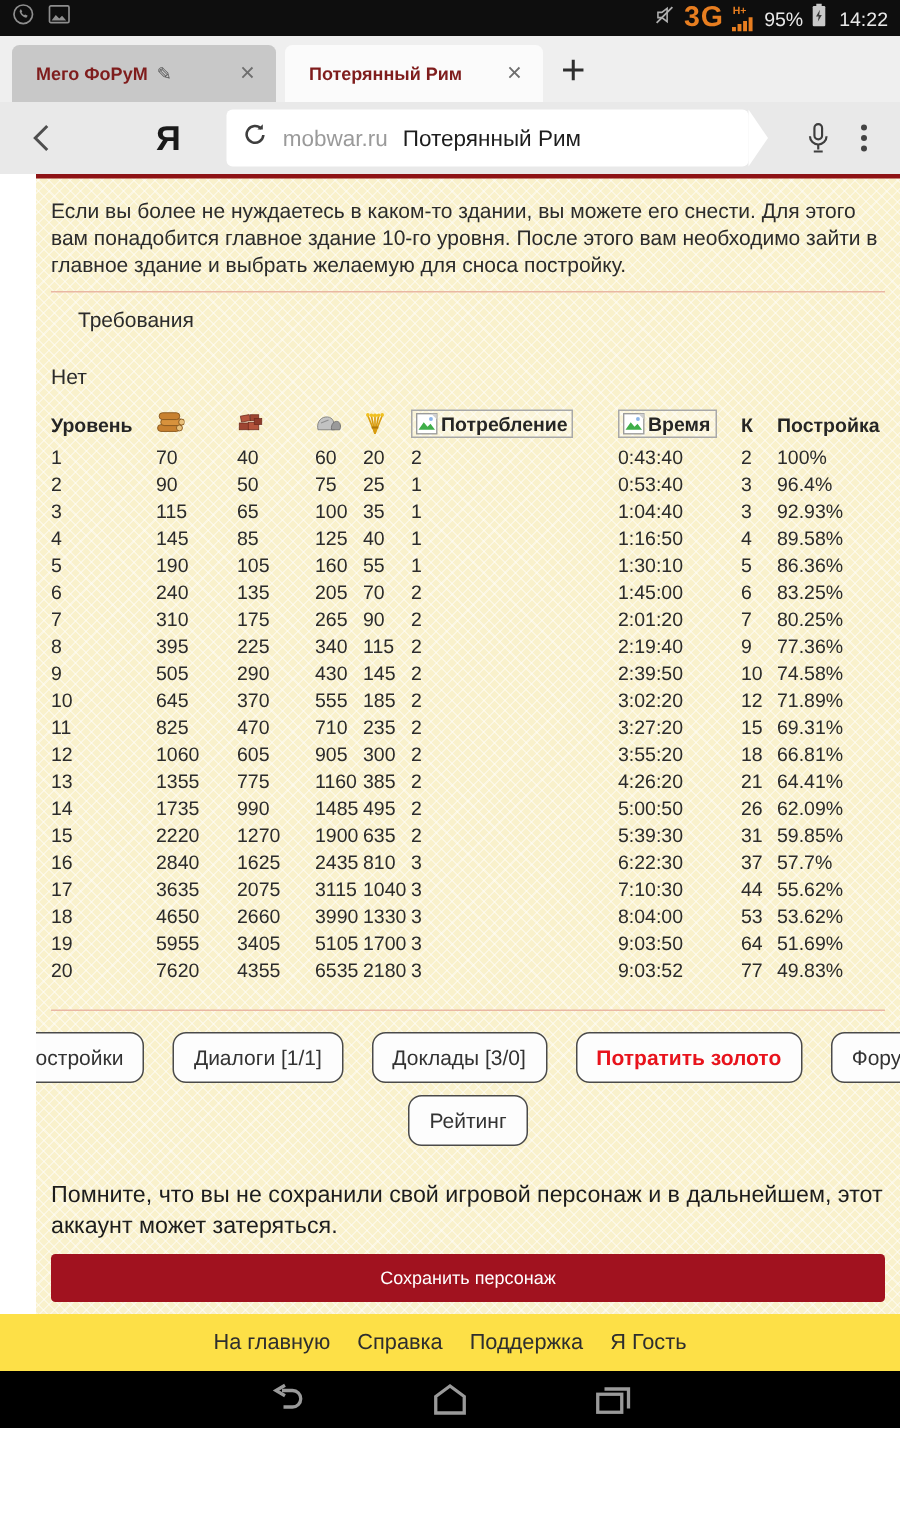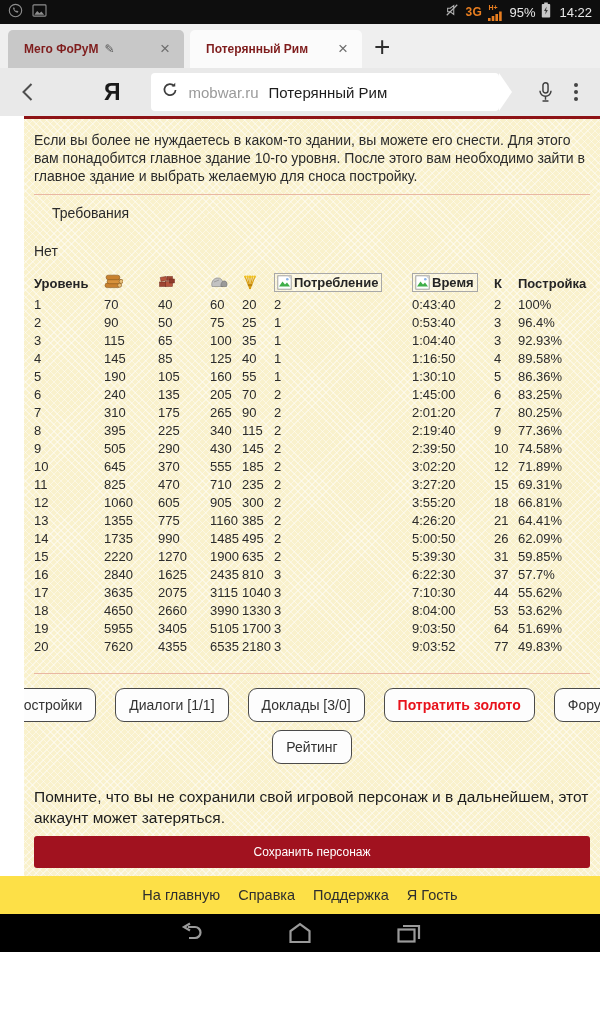--- a/index.html
+++ b/index.html
@@ -3,21 +3,21 @@
 <meta charset="utf-8">
 <style>
   * { margin:0; padding:0; box-sizing:border-box; }
   html,body { width:600px; height:1024px; overflow:hidden; }
   body { font-family:"Liberation Sans", sans-serif; display:flex; flex-direction:column; background:#fff; }
 
   
   .status-bar { height:24px; background:#0e0e0e; display:flex; align-items:center; padding:0 8px; flex:none; }
   .status-left { display:flex; align-items:center; gap:9px; }
   .status-right { margin-left:auto; display:flex; align-items:center; gap:6px; }
-  .net-3g { color:#e87e20; font-size:12px; font-weight:bold; letter-spacing:.5px; }
+  .net-3g { color:#e87e20; font-size:19px; font-weight:bold; letter-spacing:.5px; }
   .net-stack { display:flex; flex-direction:column; align-items:flex-start; line-height:1; }
   .net-sub { color:#e87e20; font-size:7px; font-weight:bold; }
   .battery-pct, .clock { color:#e8e8e8; font-size:13px; }
   .clock { margin-left:2px; }
 
   
   .tab-bar { height:44px; background:#efefef; display:flex; align-items:flex-end; padding:0 0 0 8px; flex:none; }
   .tab { height:38px; display:flex; align-items:center; padding:0 10px 0 16px; border-radius:5px 5px 0 0; }
   .tab-inactive { background:#c8c8c8; width:176px; }
   .tab-active { background:#fbfbfb; width:172px; margin-left:6px; }

